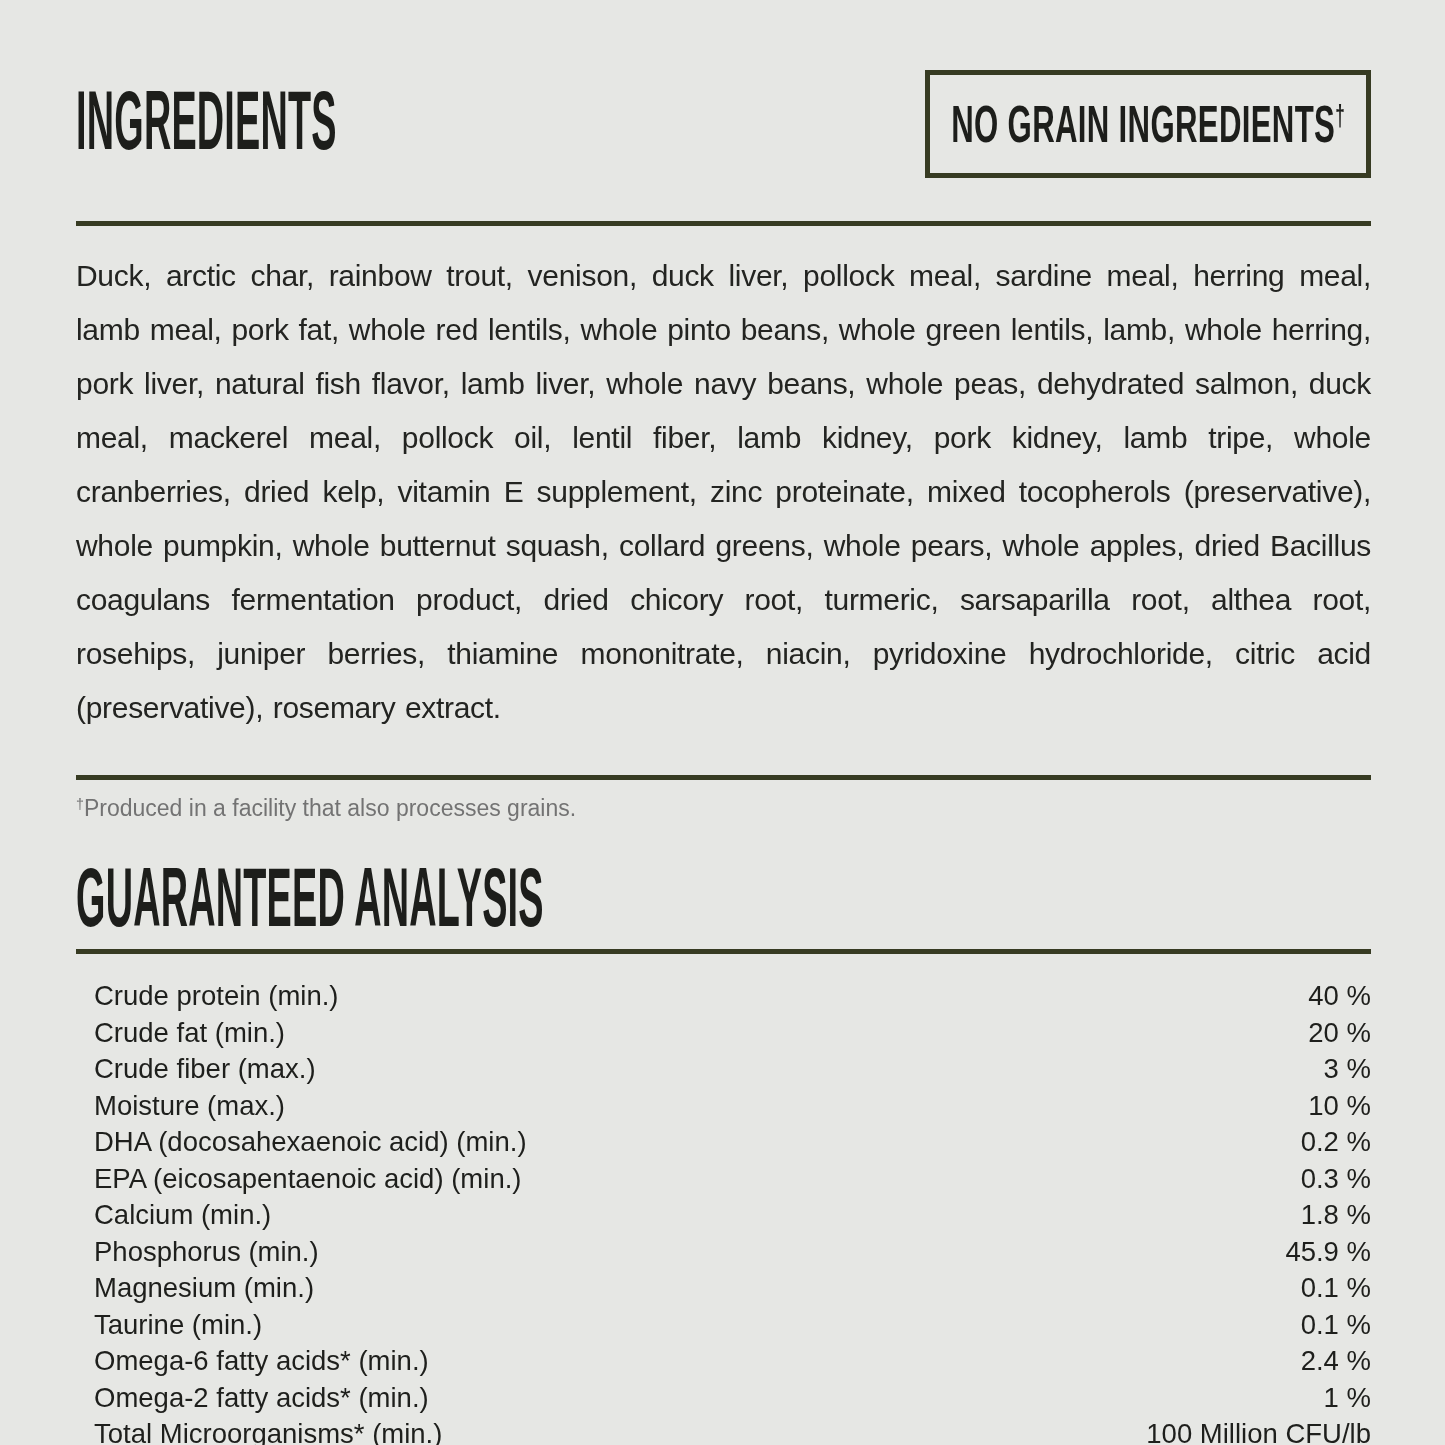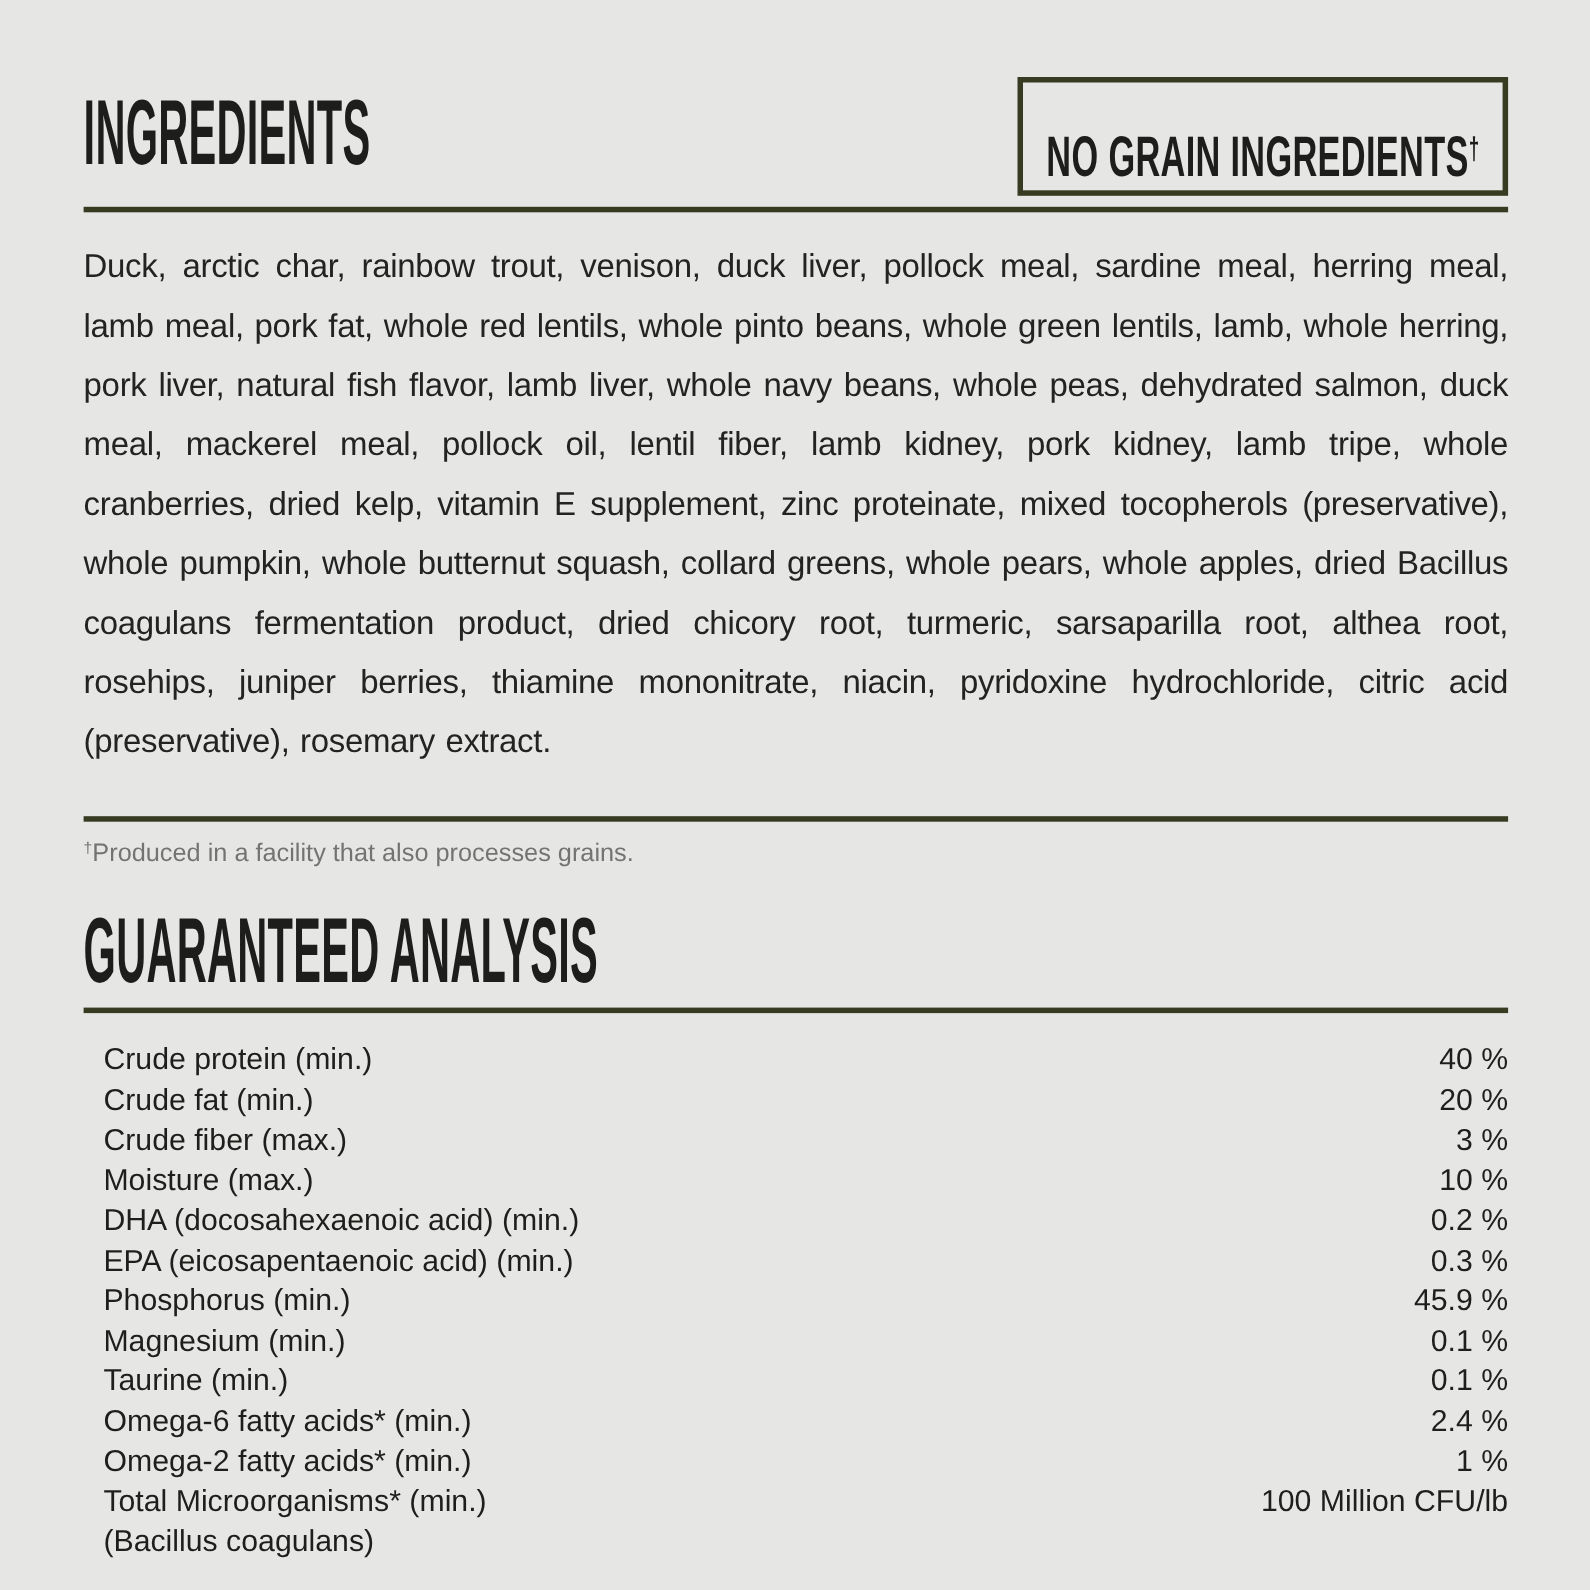--- a/index.html
+++ b/index.html
@@ -17,21 +17,21 @@
   }
   .content {
     position: absolute;
     left: 76px;
     top: 0;
     width: 1295px;
   }
   
   .header {
     position: relative;
-    height: 193px;
+    height: 226px;
   }
   .h-title {
     position: absolute;
     left: 0;
     top: 78px;
     margin: 0;
     font-size: 84px;
     line-height: 84px;
     font-weight: bold;
     color: #1d1e1b;
@@ -53,21 +53,21 @@
   .badge {
     position: absolute;
     top: 70px;
     right: 0;
     width: 446px;
     height: 108px;
     box-sizing: border-box;
     border: 5px solid #373b22;
     background: #e6e7e4;
     display: flex;
-    align-items: flex-end;
+    align-items: center;
     justify-content: center;
   }
   .badge-inner {
     font-size: 52px;
     font-weight: bold;
     color: #1d1e1b;
     white-space: nowrap;
     transform: scaleX(0.6);
     transform-origin: 50% 50%;
     letter-spacing: 0.5px;
@@ -169,20 +169,24 @@
         </div>
       <div class="analysis-row">
           <span class="label">DHA (docosahexaenoic acid) (min.)</span>
           <span class="value">0.2 %</span>
         </div>
       <div class="analysis-row">
           <span class="label">EPA (eicosapentaenoic acid) (min.)</span>
           <span class="value">0.3 %</span>
         </div>
       <div class="analysis-row">
+          <span class="label">Calcium (min.)</span>
+          <span class="value">1.8 %</span>
+        </div>
+      <div class="analysis-row">
           <span class="label">Phosphorus (min.)</span>
           <span class="value">45.9 %</span>
         </div>
       <div class="analysis-row">
           <span class="label">Magnesium (min.)</span>
           <span class="value">0.1 %</span>
         </div>
       <div class="analysis-row">
           <span class="label">Taurine (min.)</span>
           <span class="value">0.1 %</span>

